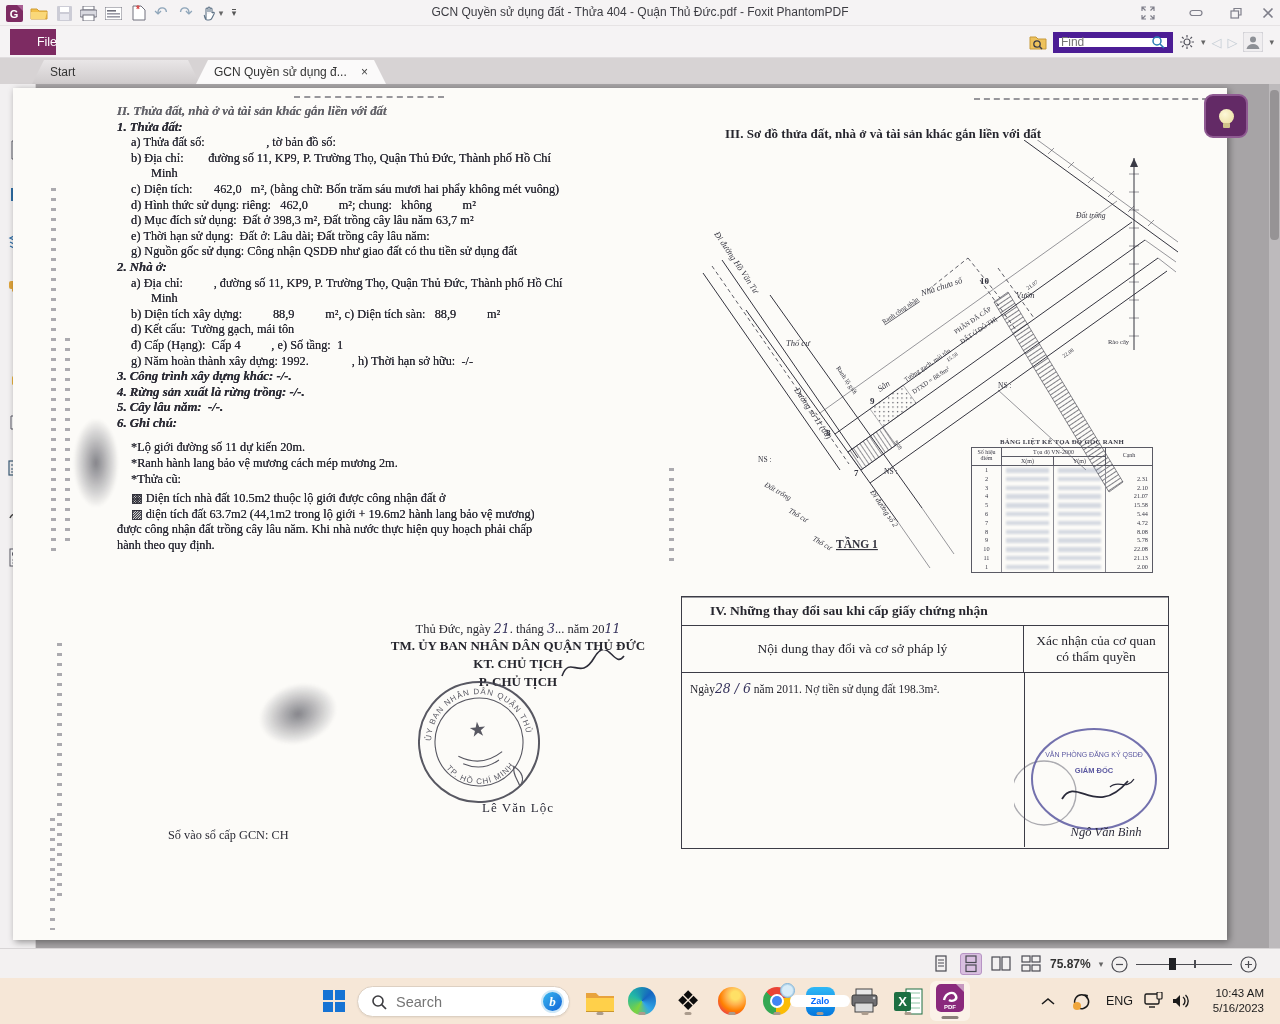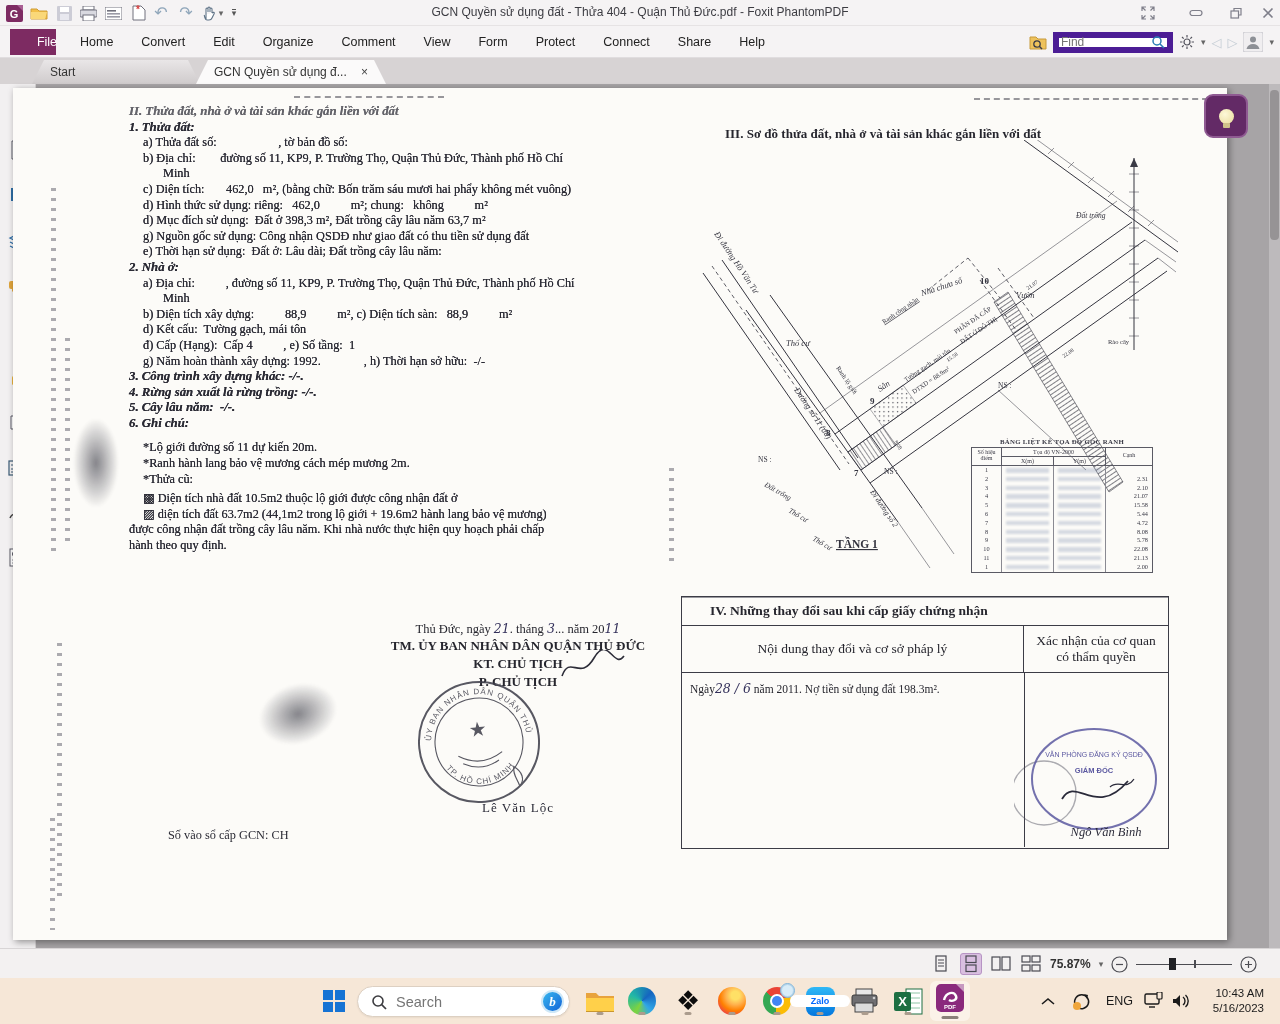--- a/index.html
+++ b/index.html
@@ -35,21 +35,21 @@
   
   .main { position:absolute; left:0; top:84px; width:1280px; height:864px; background:#a7a4a6; }
   .sidebar { position:absolute; left:0; top:0; width:36px; height:864px; background:#f2f0f1; border-right:1px solid #d8d5d6; }
   .sbi { position:absolute; left:7px; width:22px; height:22px; display:flex; align-items:center; justify-content:center; }
   .scrollbar { position:absolute; right:0; top:0; width:11px; height:864px; background:#bdbabc; }
   .scrollthumb { position:absolute; left:1px; top:6px; width:9px; height:150px; background:#969395; border-radius:4px; }
 
   .page { position:absolute; left:13px; top:4px; width:1214px; height:852px; background:#fcfbf8; box-shadow:2px 2px 7px rgba(0,0,0,.4); }
 
   
-  .doc-lines { position:absolute; left:116px; top:16px; width:540px; }
+  .doc-lines { position:absolute; left:104px; top:16px; width:540px; }
   .ln { font:12.3px/15.6px "Liberation Serif","DejaVu Serif","DejaVu Sans",serif; color:#2b2b35; white-space:pre; text-shadow:0 0 .4px #2b2b35; }
   .ln.h { font-weight:bold; font-style:italic; font-size:12.8px; }
   .ln.deg { opacity:.72; filter:blur(.3px); }
   .ln.i1 { padding-left:14px; }
   .ln.i2 { padding-left:34px; }
   .ln.gap { margin-top:9px; }
   .ln.gap2 { margin-top:4px; }
 
   .map-title { position:absolute; left:712px; top:38px; font:bold 13px "Liberation Serif",serif; color:#26262e; }
   .map-svg { position:absolute; left:685px; top:52px; }
@@ -221,34 +221,20 @@
   </div>
   <div class="winctl" style="left:1258px">
     <svg width="12" height="12" stroke="#7f7f8a" stroke-width="1.6">
         <path d="M1.5 1.5 10.5 10.5M10.5 1.5 1.5 10.5"></path>
       </svg>
   </div>
 </div>
 
 <div class="ribbonrow">
   <div class="file-tab">File</div>
-  <nav class="rtabs">
-
-  <span class="rtab">Home</span>
-      <span class="rtab">Convert</span>
-      <span class="rtab">Edit</span>
-      <span class="rtab">Organize</span>
-      <span class="rtab">Comment</span>
-      <span class="rtab">View</span>
-      <span class="rtab">Form</span>
-      <span class="rtab">Protect</span>
-      <span class="rtab">Connect</span>
-      <span class="rtab">Share</span>
-      <span class="rtab">Help</span>
-    </nav>
   <div class="findgrp">
     <span>
       <svg width="18" height="16">
           <path d="M1 3h6l2 2h8v10H1z" fill="#eec25c" stroke="#c79a3c"></path>
           <circle cx="8" cy="10" r="3.2" fill="none" stroke="#3c3c46" stroke-width="1.3"></circle>
           <path d="M10.3 12.3 13 15" stroke="#3c3c46" stroke-width="1.4"></path>
         </svg>
     </span>
     <div class="findbox">
       <input placeholder="Find" style="">
@@ -383,22 +369,22 @@
     <div class="doc-lines">
 
     <div class="ln h deg">II. Thửa đất, nhà ở và tài sản khác gắn liền với đất</div>
         <div class="ln h">1. Thửa đất:</div>
         <div class="ln i1">a) Thửa đất số:                    , tờ bản đồ số:</div>
         <div class="ln i1">b) Địa chỉ:        đường số 11, KP9, P. Trường Thọ, Quận Thủ Đức, Thành phố Hồ Chí</div>
         <div class="ln i2">Minh</div>
         <div class="ln i1">c) Diện tích:       462,0   m², (bằng chữ: Bốn trăm sáu mươi hai phẩy không mét vuông)</div>
         <div class="ln i1">d) Hình thức sử dụng: riêng:   462,0          m²; chung:   không          m²</div>
         <div class="ln i1">d) Mục đích sử dụng:  Đất ở 398,3 m², Đất trồng cây lâu năm 63,7 m²</div>
+        <div class="ln i1">e) Thời hạn sử dụng:  Đất ở: Lâu dài; Đất trồng cây lâu năm:</div>
         <div class="ln i1">g) Nguồn gốc sử dụng: Công nhận QSDĐ như giao đất có thu tiền sử dụng đất</div>
-        <div class="ln i1">e) Thời hạn sử dụng:  Đất ở: Lâu dài; Đất trồng cây lâu năm:</div>
         <div class="ln h">2. Nhà ở:</div>
         <div class="ln i1">a) Địa chỉ:          , đường số 11, KP9, P. Trường Thọ, Quận Thủ Đức, Thành phố Hồ Chí</div>
         <div class="ln i2">Minh</div>
         <div class="ln i1">b) Diện tích xây dựng:          88,9          m², c) Diện tích sàn:   88,9          m²</div>
         <div class="ln i1">d) Kết cấu:  Tường gạch, mái tôn</div>
         <div class="ln i1">đ) Cấp (Hạng):  Cấp 4          , e) Số tầng:  1</div>
         <div class="ln i1">g) Năm hoàn thành xây dựng: 1992.              , h) Thời hạn sở hữu:  -/-</div>
         <div class="ln h">3. Công trình xây dựng khác: -/-.</div>
         <div class="ln h">4. Rừng sản xuất là rừng trồng: -/-.</div>
         <div class="ln h">5. Cây lâu năm:  -/-.</div>

